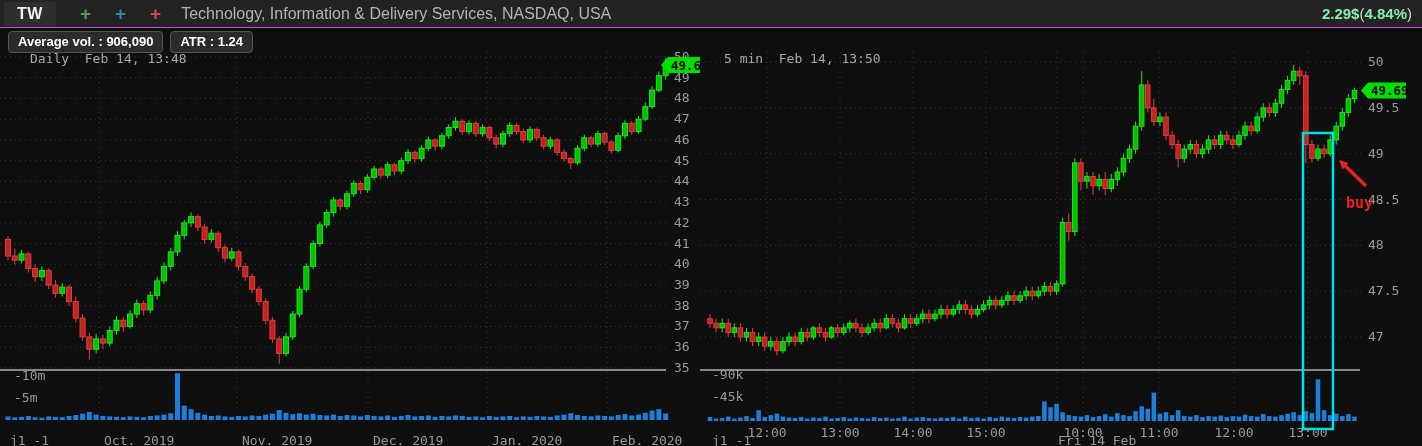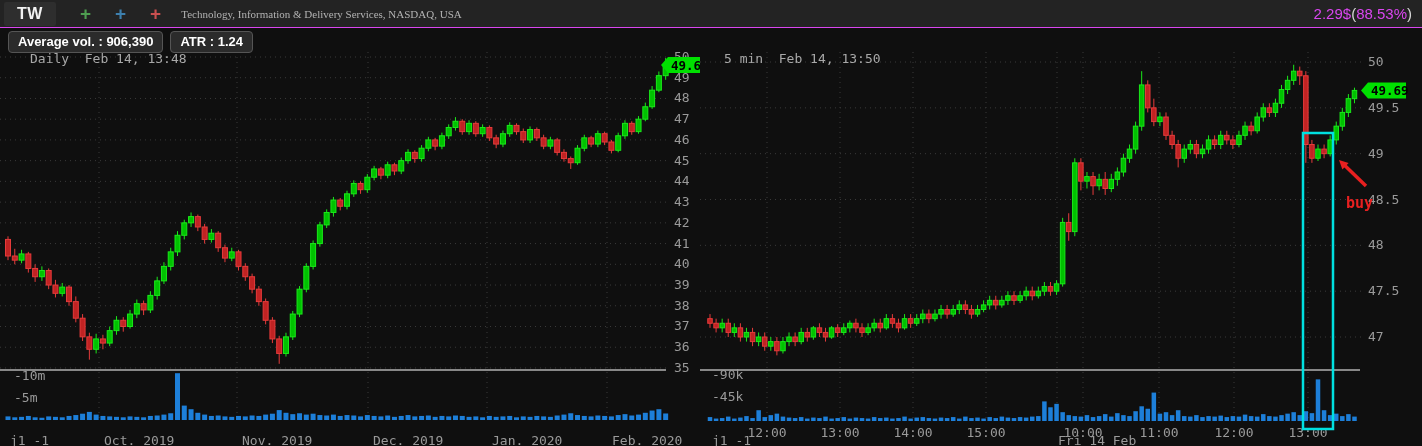--- a/index.html
+++ b/index.html
@@ -4,47 +4,47 @@
 <style>
   html,body{margin:0;padding:0;background:#0f0f0f;}
   body{width:1422px;height:446px;position:relative;overflow:hidden;
        font-family:"Liberation Sans",sans-serif;}
   .header{position:absolute;top:0;left:0;width:1422px;height:28px;background:#232323;
           border-bottom:1px solid #d946ef;display:flex;align-items:center;box-sizing:border-box;}
   .tw-box{background:#2e2e2e;color:#f2f2f2;font-weight:bold;font-size:16px;
           padding:3px 13px;margin-left:4px;border-radius:2px;letter-spacing:.5px;}
   .plus{font-weight:bold;font-size:19px;line-height:18px;margin-left:24px;cursor:pointer;}
   .plus.g{color:#4e9e50}.plus.b{color:#3d7fad}.plus.r{color:#c94f4f}
-  .title{color:#b3b3b3;font-size:11px;margin-left:20px;font-family:Liberation Serif, serif;}
+  .title{color:#b3b3b3;font-size:16px;margin-left:20px;}
   .change{position:absolute;right:10px;top:5px;font-size:15px;}
-  .change .grn{color:#d946ef;}
+  .change .grn{color:#86efac;font-weight:bold;}
   .change .paren{color:#d6d6d6;}
   .stats{position:absolute;top:31px;left:8px;display:flex;gap:7px;z-index:6;}
   .badge{background:#2b2b2b;border:1px solid #555;border-radius:4px;color:#fff;
          font-weight:bold;font-size:13px;padding:2px 9px 3px;white-space:pre;}
   svg.chart{position:absolute;top:28px;display:block;background:#0f0f0f;}
   #chart-daily{left:0;}
   #chart-5min{left:700px;}
 </style>
 </head>
 <body>
 
 <div class="header">
   <div class="tw-box">TW</div>
   <span class="plus g">+</span>
   <span class="plus b">+</span>
   <span class="plus r">+</span>
   <span class="title">Technology, Information &amp; Delivery Services, NASDAQ, USA</span>
   <div class="change">
-    <span class="grn">2.29$</span><span class="paren">(</span><span class="grn">88.53%</span><span class="paren">)</span>
+    <span class="grn">2.29$</span><span class="paren">(</span><span class="grn">4.84%</span><span class="paren">)</span>
   </div>
 </div>
 
 <div class="stats">
-  <span class="badge">Average vol. : 906,390</span>
+  <span class="badge">Average vol. : 906,090</span>
   <span class="badge">ATR : 1.24</span>
 </div>
 
 <svg id="chart-daily" class="chart" width="700" height="418" viewBox="0 0 700 418">
     <g>
       <line x1="0" y1="29" x2="668" y2="29" stroke="#3a3a3a" stroke-width="1" stroke-dasharray="1,4"></line>
       <line x1="0" y1="49.730000000000004" x2="668" y2="49.730000000000004" stroke="#3a3a3a" stroke-width="1" stroke-dasharray="1,4"></line>
       <line x1="0" y1="70.46000000000001" x2="668" y2="70.46000000000001" stroke="#3a3a3a" stroke-width="1" stroke-dasharray="1,4"></line>
       <line x1="0" y1="91.19" x2="668" y2="91.19" stroke="#3a3a3a" stroke-width="1" stroke-dasharray="1,4"></line>
       <line x1="0" y1="111.92" x2="668" y2="111.92" stroke="#3a3a3a" stroke-width="1" stroke-dasharray="1,4"></line>

